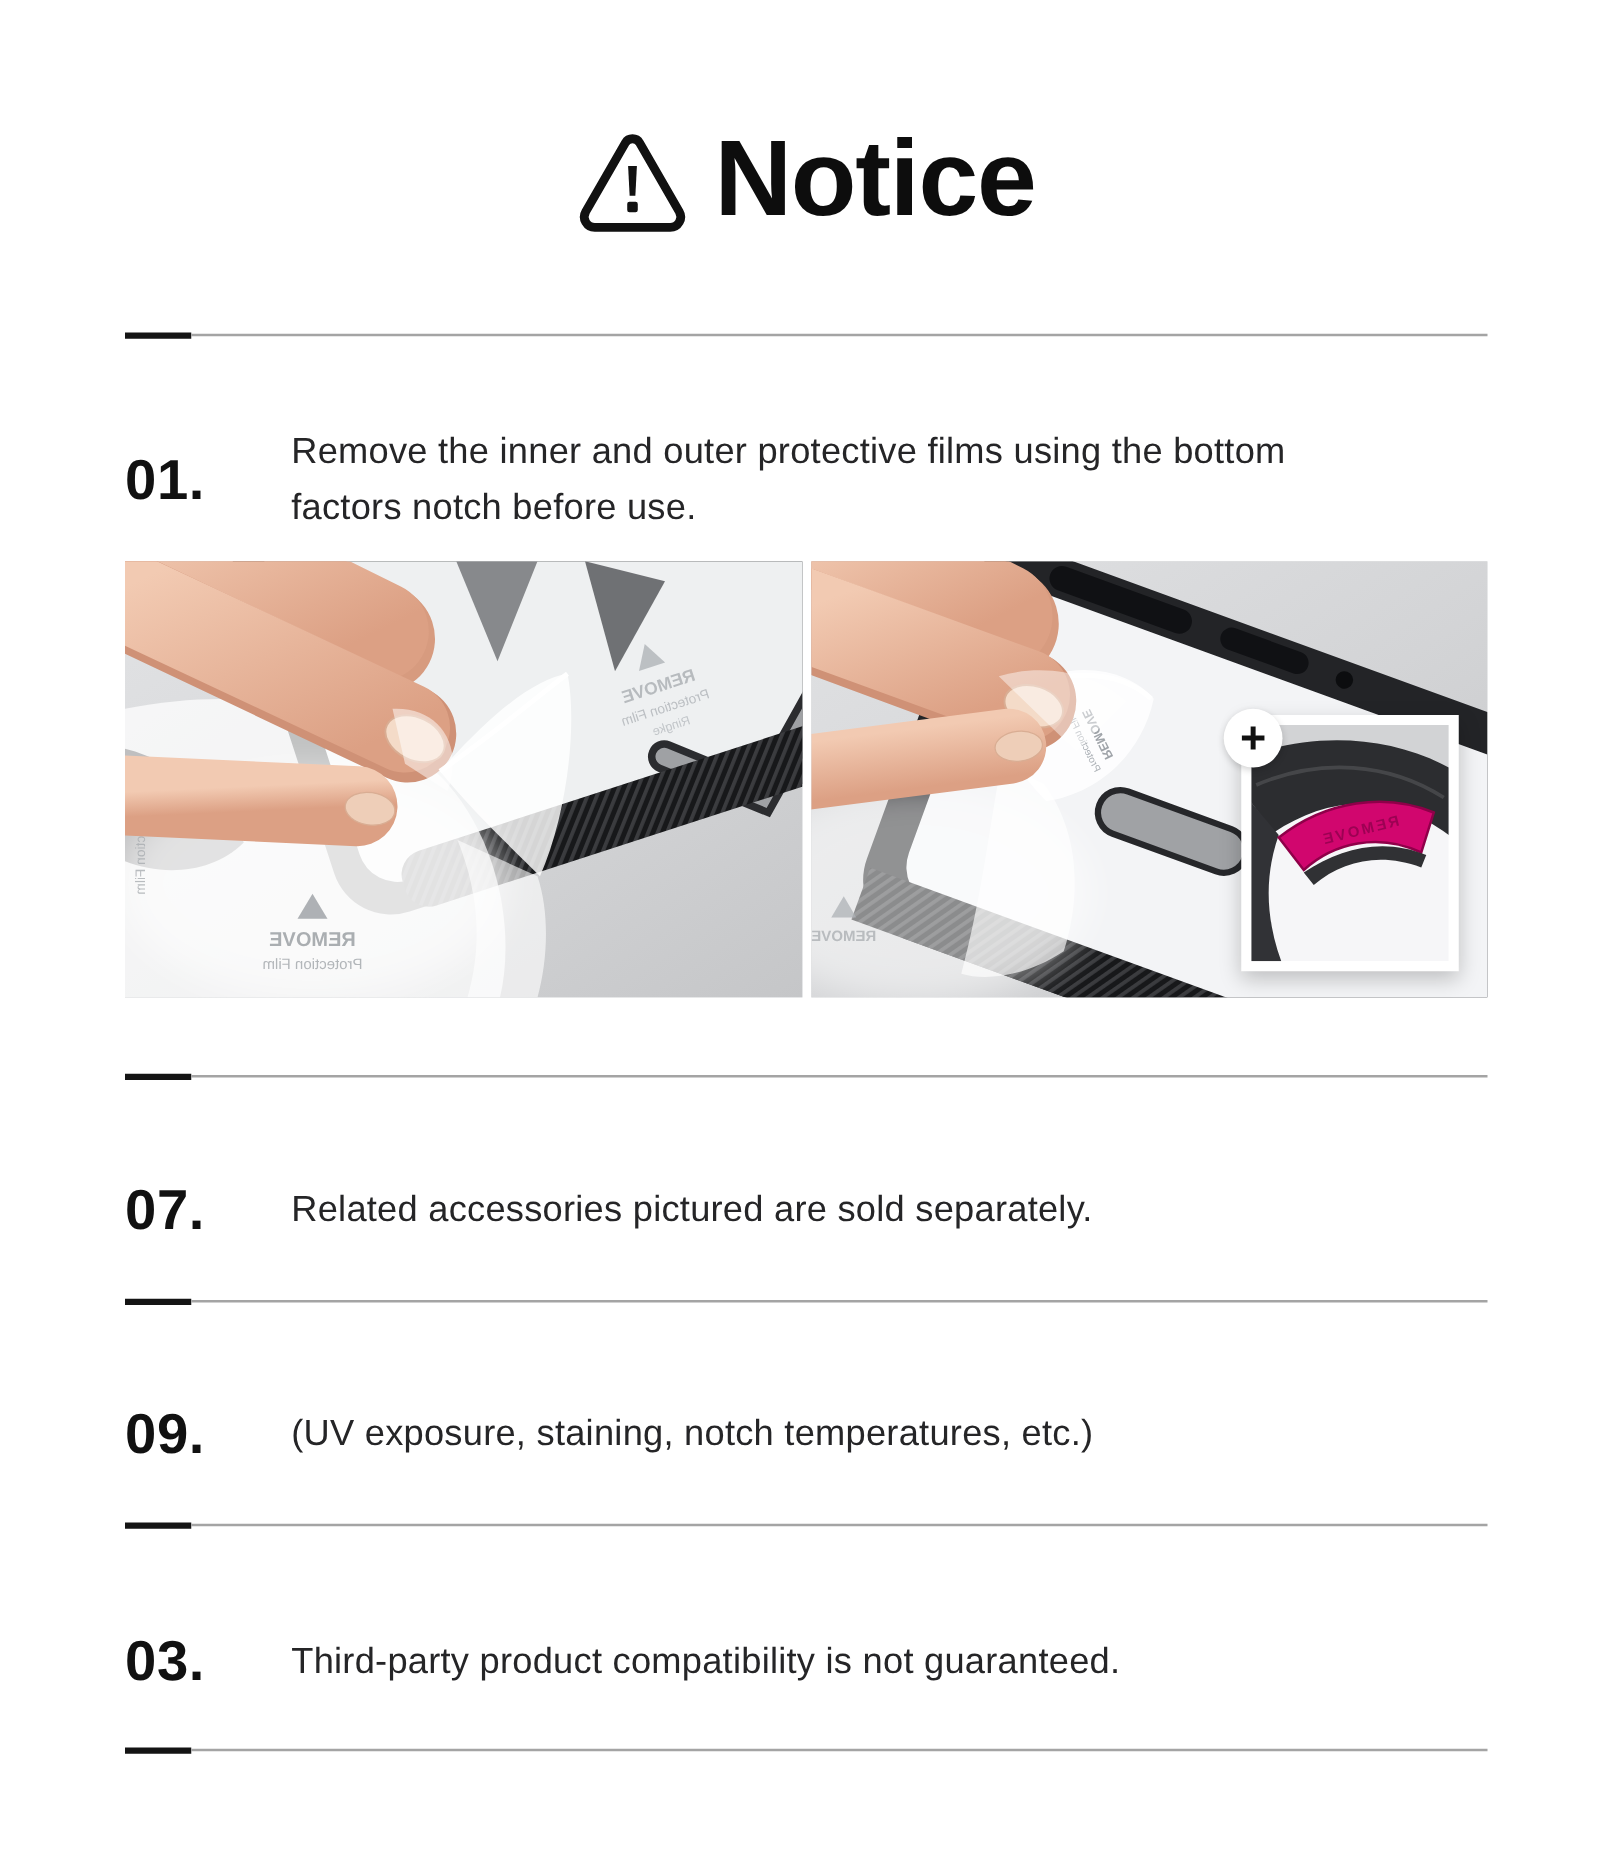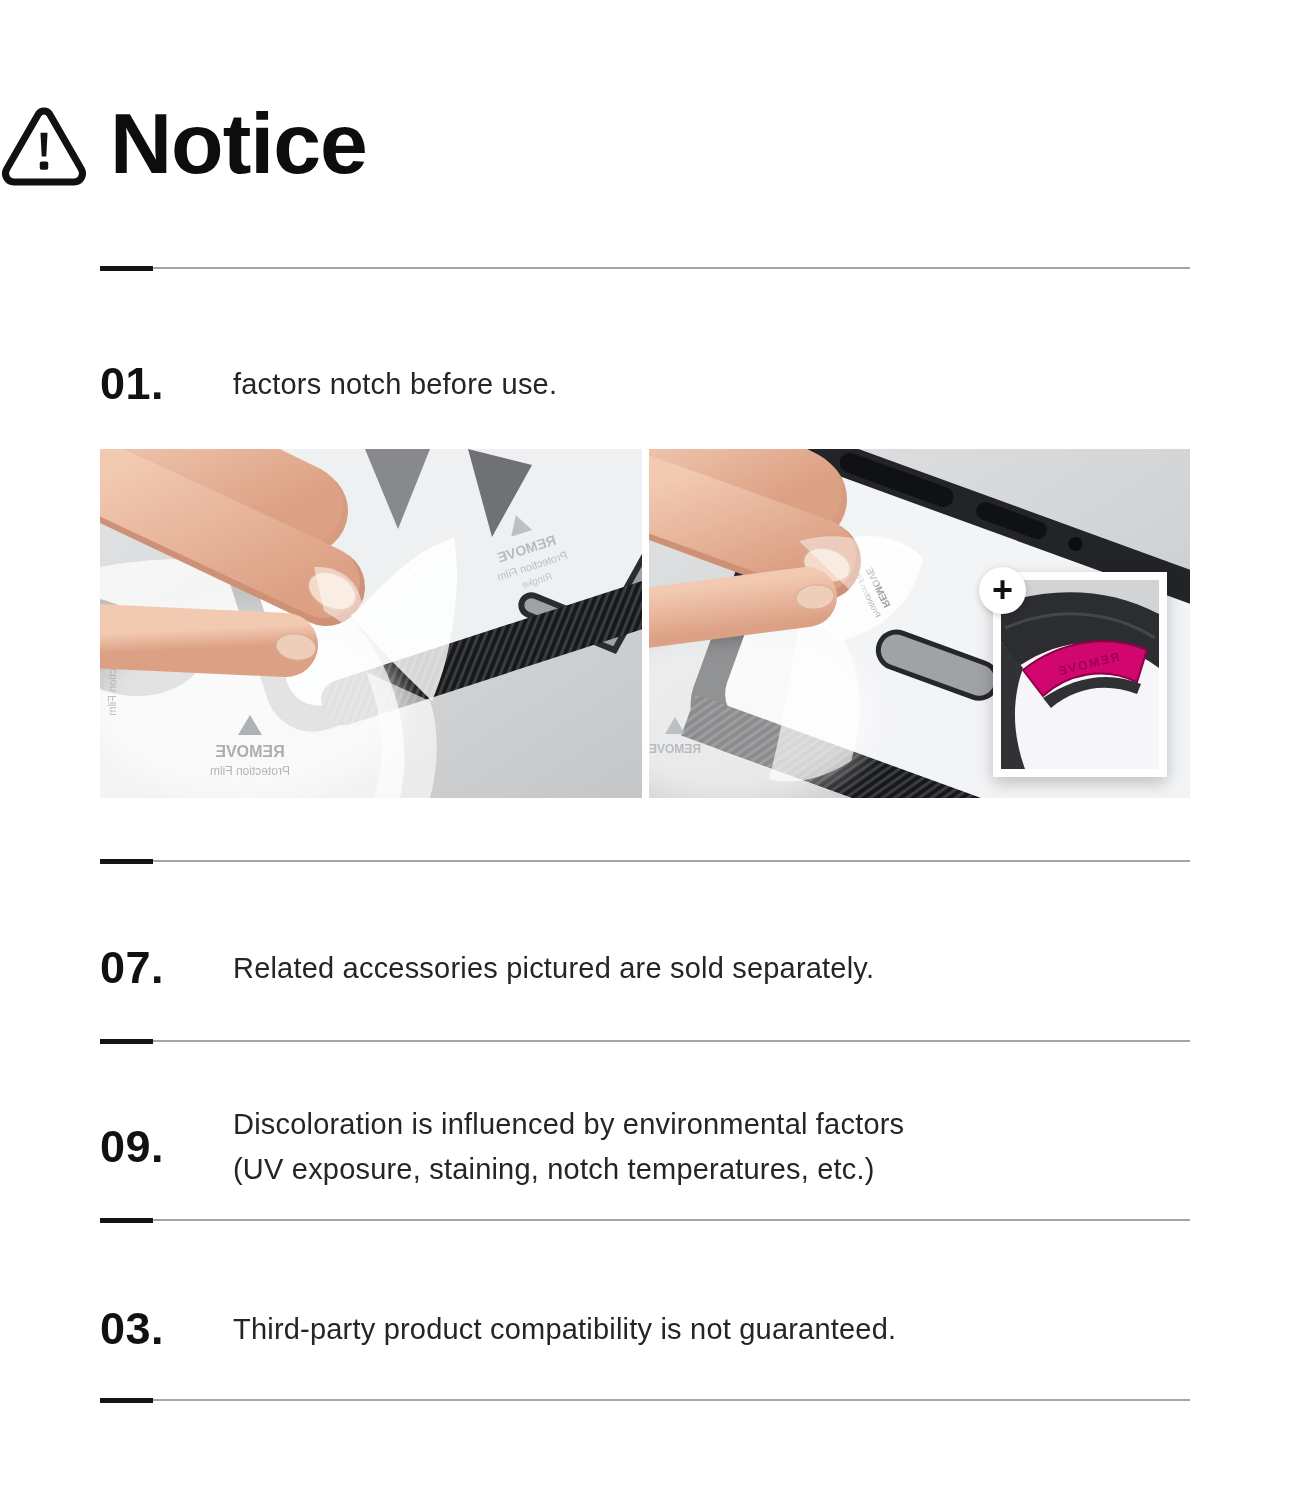--- a/index.html
+++ b/index.html
@@ -6,21 +6,21 @@
   .page{
     position:relative;
     width:1290px;height:1500px;
     background:#ffffff;
     font-family:"Liberation Sans", sans-serif;
     overflow:hidden;
   }
   
   .title-row{
     position:absolute;top:98px;left:0;width:1290px;
-    display:flex;align-items:center;gap:22px;
+    display:flex;justify-content:center;align-items:center;gap:22px;
   }
   .warn-icon{width:88px;height:84px;flex:none;margin-top:6px;}
   .title-text{
     font-size:86px;font-weight:900;color:#0d0d0d;
     letter-spacing:-1px;line-height:1;
   }
   
   .divider{
     position:absolute;left:100px;width:1090px;height:6px;
     display:flex;align-items:center;
@@ -98,20 +98,21 @@
     <div class="line"></div>
   </div>
   <div class="divider" style="top:1397px">
     <div class="tick"></div>
     <div class="line"></div>
   </div>
 
   <div class="sec" style="top:368px">
     <div class="num">01.</div>
     <div class="lines">
+      <div>Remove the inner and outer protective films using the bottom</div>
       <div>factors notch before use.</div>
     </div>
   </div>
 
   <div class="photos">
 
     <div class="photo left">
       <svg class="scene" viewBox="0 0 542 349">
         <defs>
           <linearGradient id="bgL" x1="0" y1="0" x2="1" y2="1">
@@ -264,21 +265,20 @@
   <div class="sec" style="top:952px">
     <div class="num">07.</div>
     <div class="lines">
       <div>Related accessories pictured are sold separately.</div>
     </div>
   </div>
 
   <div class="sec" style="top:1131px">
     <div class="num">09.</div>
     <div class="lines">
-      <div>Discoloration is influenced by environmental factors</div>
       <div>(UV exposure, staining, notch temperatures, etc.)</div>
     </div>
   </div>
 
   <div class="sec" style="top:1313px">
     <div class="num">03.</div>
     <div class="lines">
       <div>Third-party product compatibility is not guaranteed.</div>
     </div>
   </div>

